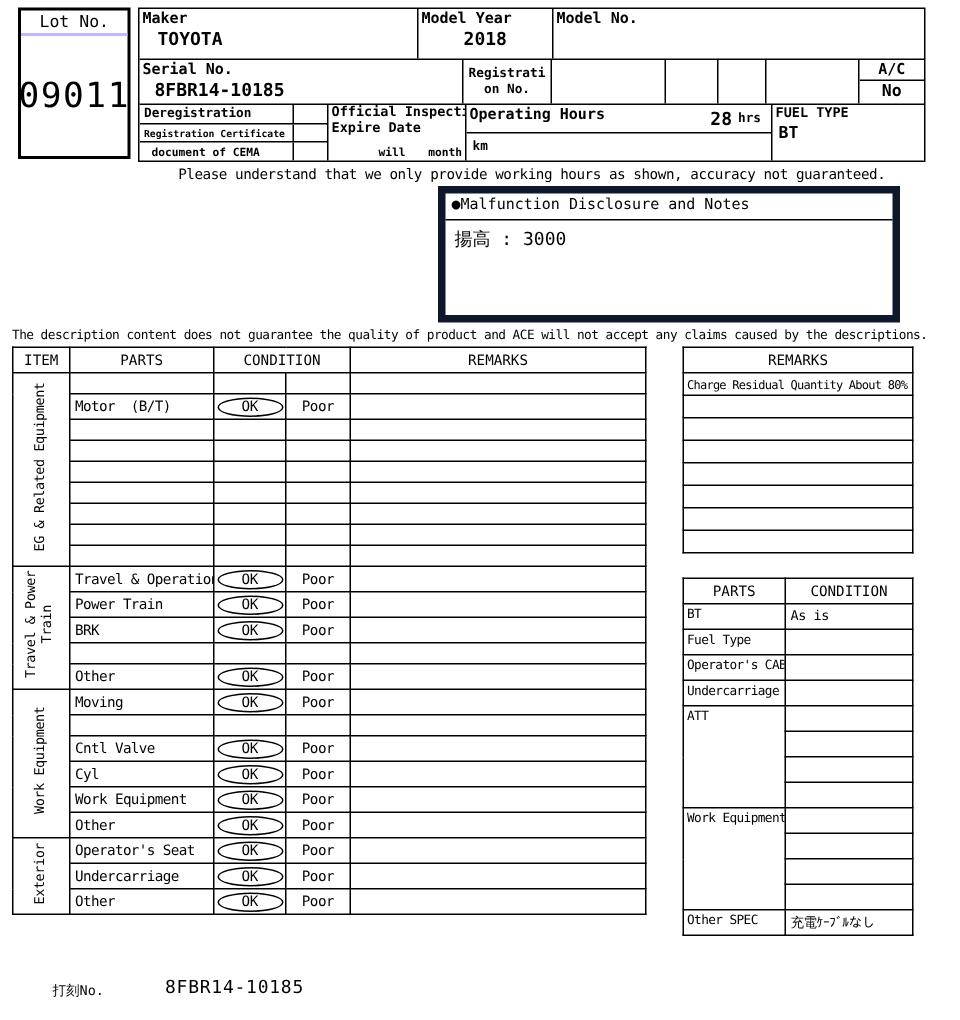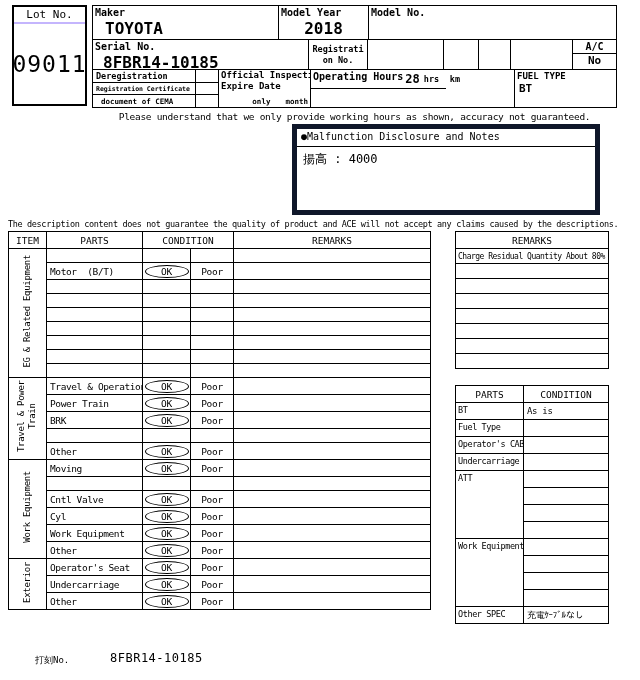--- a/index.html
+++ b/index.html
@@ -14,21 +14,21 @@
   .lot-value{height:80px;display:flex;align-items:center;justify-content:center;font-size:23px;letter-spacing:1px;}
 
   
   .head{left:92px;top:5px;width:525px;border:1px solid #000;font-weight:bold;}
   .hrow{display:flex;border-bottom:1px solid #000;}
   .hrow:last-child{border-bottom:none;}
   .hcell{border-right:1px solid #000;overflow:hidden;}
   .hcell:last-child{border-right:none;flex:1;}
   .lab{font-size:10px;padding:1px 2px;white-space:nowrap;}
   .lab-sm{font-size:9px;padding:1px 2px;white-space:nowrap;}
-  .val{font-size:16px;padding-left:12px;white-space:nowrap;}
+  .val{font-size:12px;padding-left:12px;white-space:nowrap;}
   .r1{height:34px;}
   .r2{height:30px;}
   .r3{height:37px;}
   .c-maker{width:186px;}
   .c-myear{width:90px;}
   .c-myear .val{text-align:center;padding-left:0;}
   .c-serial{width:216px;}
   .c-reg{width:59px;font-size:8.5px;text-align:center;display:flex;flex-direction:column;justify-content:center;line-height:1.2;}
   .c-b1{width:76px;}.c-b2{width:35px;}.c-b3{width:32px;}.c-b4{width:62px;}
   .c-ac .ac-top{height:14px;border-bottom:1px solid #000;text-align:center;font-size:10px;line-height:13px;}
@@ -36,21 +36,21 @@
   .c-dereg{width:126px;display:flex;flex-direction:column;}
   .drow{display:flex;border-bottom:1px solid #000;flex:1;}
   .drow:last-child{border-bottom:none;}
   .dlab{width:103px;border-right:1px solid #000;display:flex;align-items:center;padding-left:3px;white-space:nowrap;}
   .d1{font-size:8.5px;}
   .d2{font-size:6.5px;}
   .d3{font-size:7.5px;padding-left:8px;}
   .c-off{width:92px;position:relative;}
   .off-l{font-size:9px;padding-left:2px;line-height:1.2;white-space:nowrap;}
   .ym{position:absolute;bottom:1px;right:2px;display:flex;gap:15px;font-size:7.5px;}
-  .c-oph{width:204px;display:flex;flex-direction:row;}
+  .c-oph{width:204px;display:flex;flex-direction:column;}
   .oph-top{height:19px;border-bottom:1px solid #000;display:flex;align-items:flex-start;}
   .oph-bot{flex:1;display:flex;align-items:flex-start;}
   .oph-top .lab,.oph-bot .lab{flex:1;}
   .num{font-size:12px;padding-top:2px;}
   .unit{font-size:8.5px;width:26px;text-align:left;padding:4px 2px 0 4px;}
   .c-fuel .val{font-size:11px;padding-left:4px;}
 
   
   .notice{left:92px;top:111px;width:525px;text-align:center;font-size:9.5px;letter-spacing:-0.3px;white-space:nowrap;}
   .disclaimer{left:8px;top:219px;width:630px;font-size:8.5px;letter-spacing:-0.35px;white-space:nowrap;}
@@ -141,21 +141,21 @@
         </div>
         <div class="drow">
           <div class="dlab d3">document of CEMA</div>
           <div style="flex:1;"></div>
         </div>
       </div>
       <div class="hcell c-off">
         <div class="off-l">Official Inspection</div>
         <div class="off-l">Expire Date</div>
         <div class="ym">
-          <span>only</span>
+          <span>will</span>
           <span>month</span>
         </div>
       </div>
       <div class="hcell c-oph">
         <div class="oph-top">
           <div class="lab">Operating Hours</div>
           <div class="num">28</div>
           <div class="unit">hrs</div>
         </div>
         <div class="oph-bot">
@@ -167,21 +167,21 @@
         <div class="lab-sm">FUEL TYPE</div>
         <div class="val">BT</div>
       </div>
     </div>
   </div>
 
   <div class="abs notice">Please understand that we only provide working hours as shown, accuracy not guaranteed.</div>
 
   <div class="abs malf">
     <div class="malf-title">●Malfunction Disclosure and Notes</div>
-    <div class="malf-body">揚高 : 4000</div>
+    <div class="malf-body">揚高 : 3000</div>
   </div>
 
   <div class="abs disclaimer">The description content does not guarantee the quality of product and ACE will not accept any claims caused by the descriptions.</div>
 
   <table class="abs main-table">
     <colgroup>
         <col style="width:38px">
         <col style="width:96px">
         <col style="width:48px">
         <col style="width:43px">

